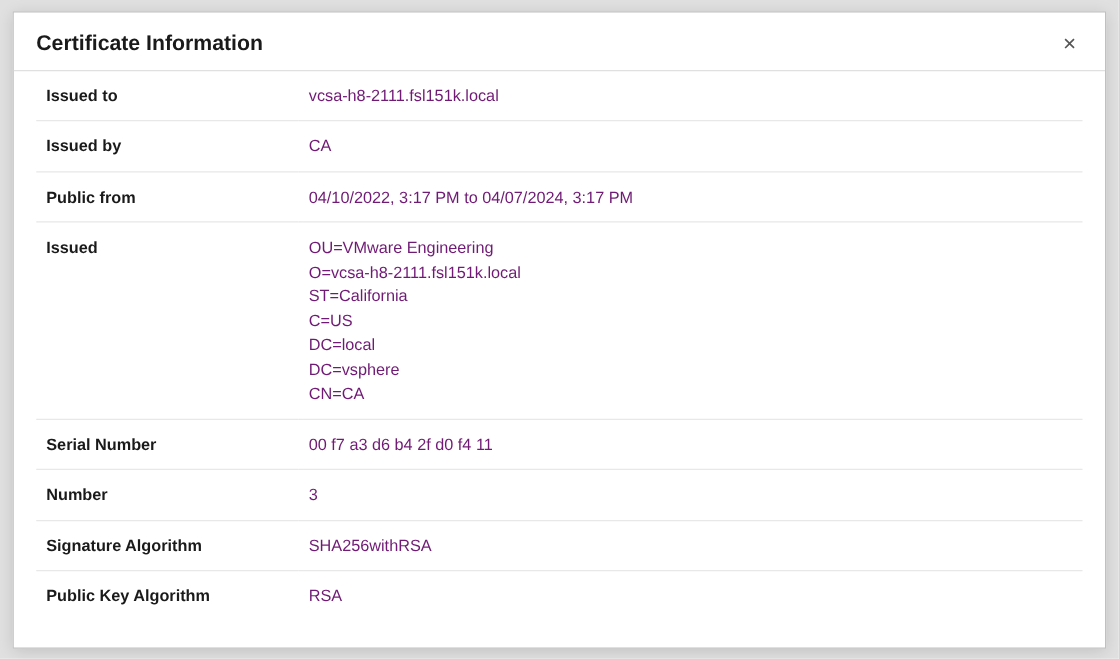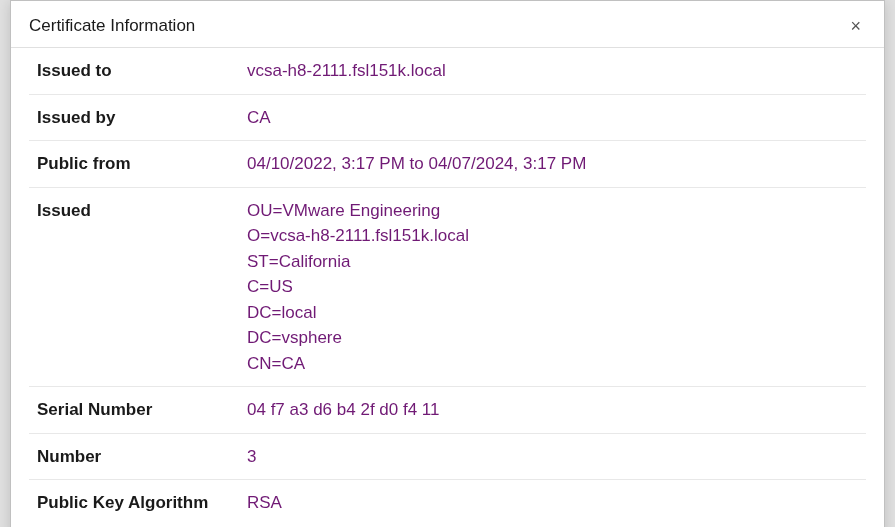--- a/index.html
+++ b/index.html
@@ -23,21 +23,21 @@
     }
     .dialog-header {
       display: flex;
       align-items: center;
       justify-content: space-between;
       padding: 14px 18px 10px 18px;
       border-bottom: 1px solid #e0e0e0;
     }
     .dialog-title {
       font-size: 17px;
-      font-weight: 400;
+      font-weight: 700;
       color: #1a1a1a;
     }
     .close-btn {
       background: none;
       border: none;
       font-size: 18px;
       cursor: pointer;
       color: #555;
       line-height: 1;
       padding: 2px 5px;
@@ -53,21 +53,21 @@
     }
     .info-table tr {
       border-bottom: 1px solid #e8e8e8;
     }
     .info-table tr:last-child {
       border-bottom: none;
     }
     .info-table td {
       padding: 10px 8px;
       vertical-align: top;
-      font-size: 17px;
+      font-size: 13px;
       color: #2a2a2a;
       line-height: 1.5;
     }
     .info-table td:first-child {
       width: 210px;
       font-weight: 600;
       color: #1a1a1a;
       white-space: nowrap;
     }
     .info-table td:last-child {
@@ -97,25 +97,29 @@
           <tr>
             <td>Public from</td>
             <td>04/10/2022, 3:17 PM to 04/07/2024, 3:17 PM</td>
           </tr>
           <tr>
             <td>Issued</td>
             <td>OU=VMware Engineering<br>O=vcsa-h8-2111.fsl151k.local<br>ST=California<br>C=US<br>DC=local<br>DC=vsphere<br>CN=CA</td>
           </tr>
           <tr>
             <td>Serial Number</td>
-            <td>04 f7 a3 d6 b4 2f d0 f4 11</td>
+            <td>00 f7 a3 d6 b4 2f d0 f4 11</td>
           </tr>
           <tr>
             <td>Number</td>
             <td>3</td>
+          </tr>
+          <tr>
+            <td>Signature Algorithm</td>
+            <td>SHA256withRSA</td>
           </tr>
           <tr>
             <td>Public Key Algorithm</td>
             <td>RSA</td>
           </tr>
         </tbody>
     </table>
   </div>
 
 </div>

